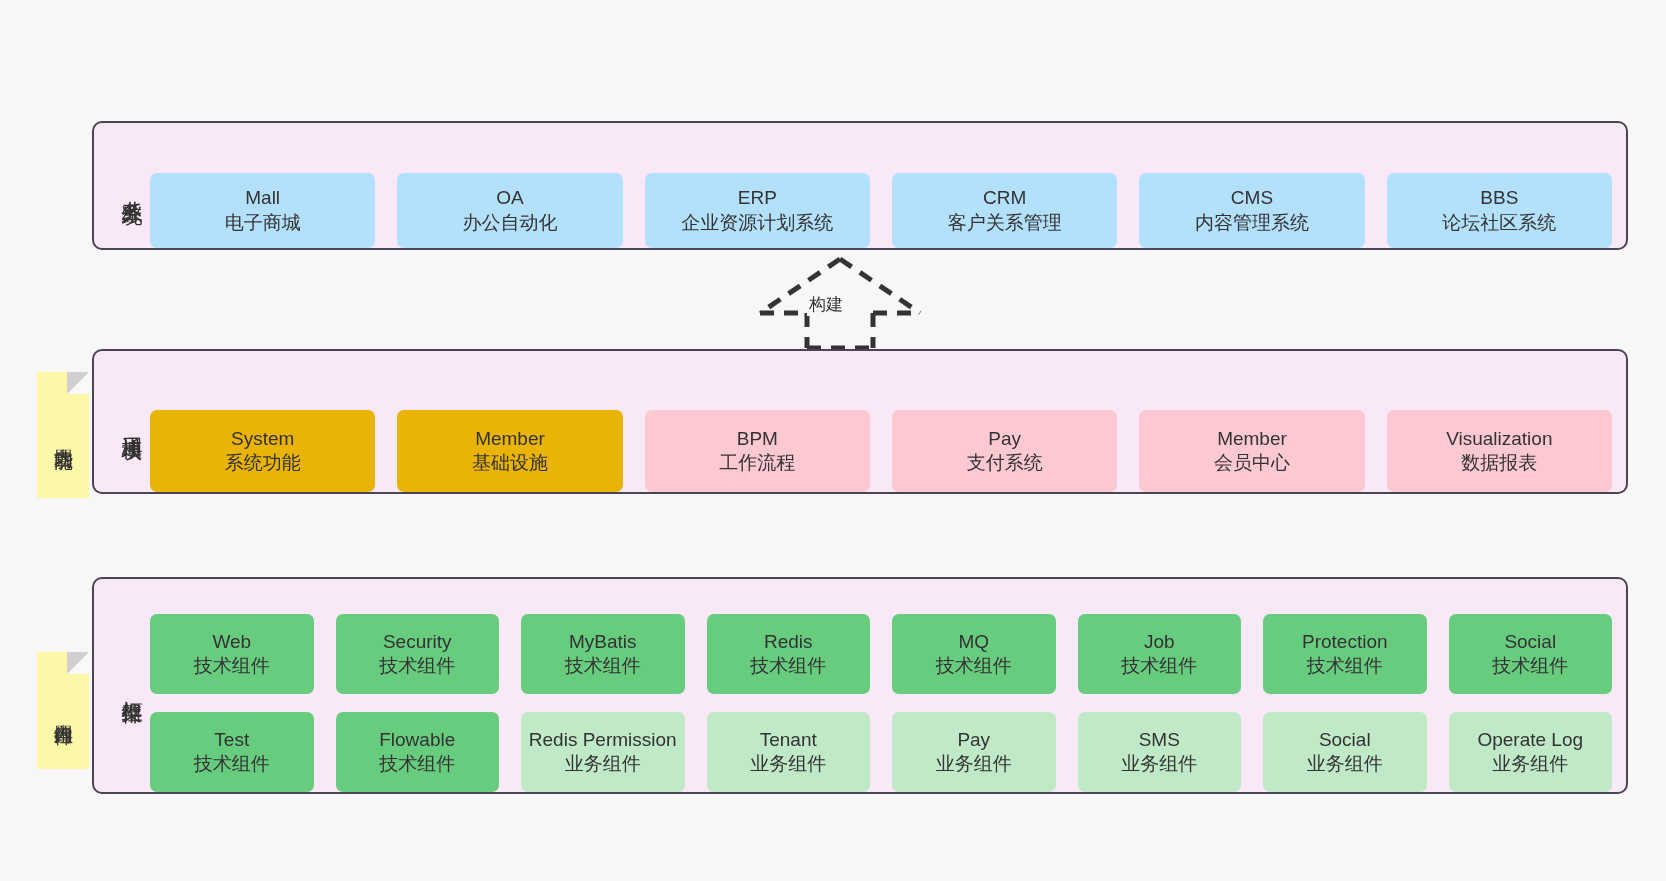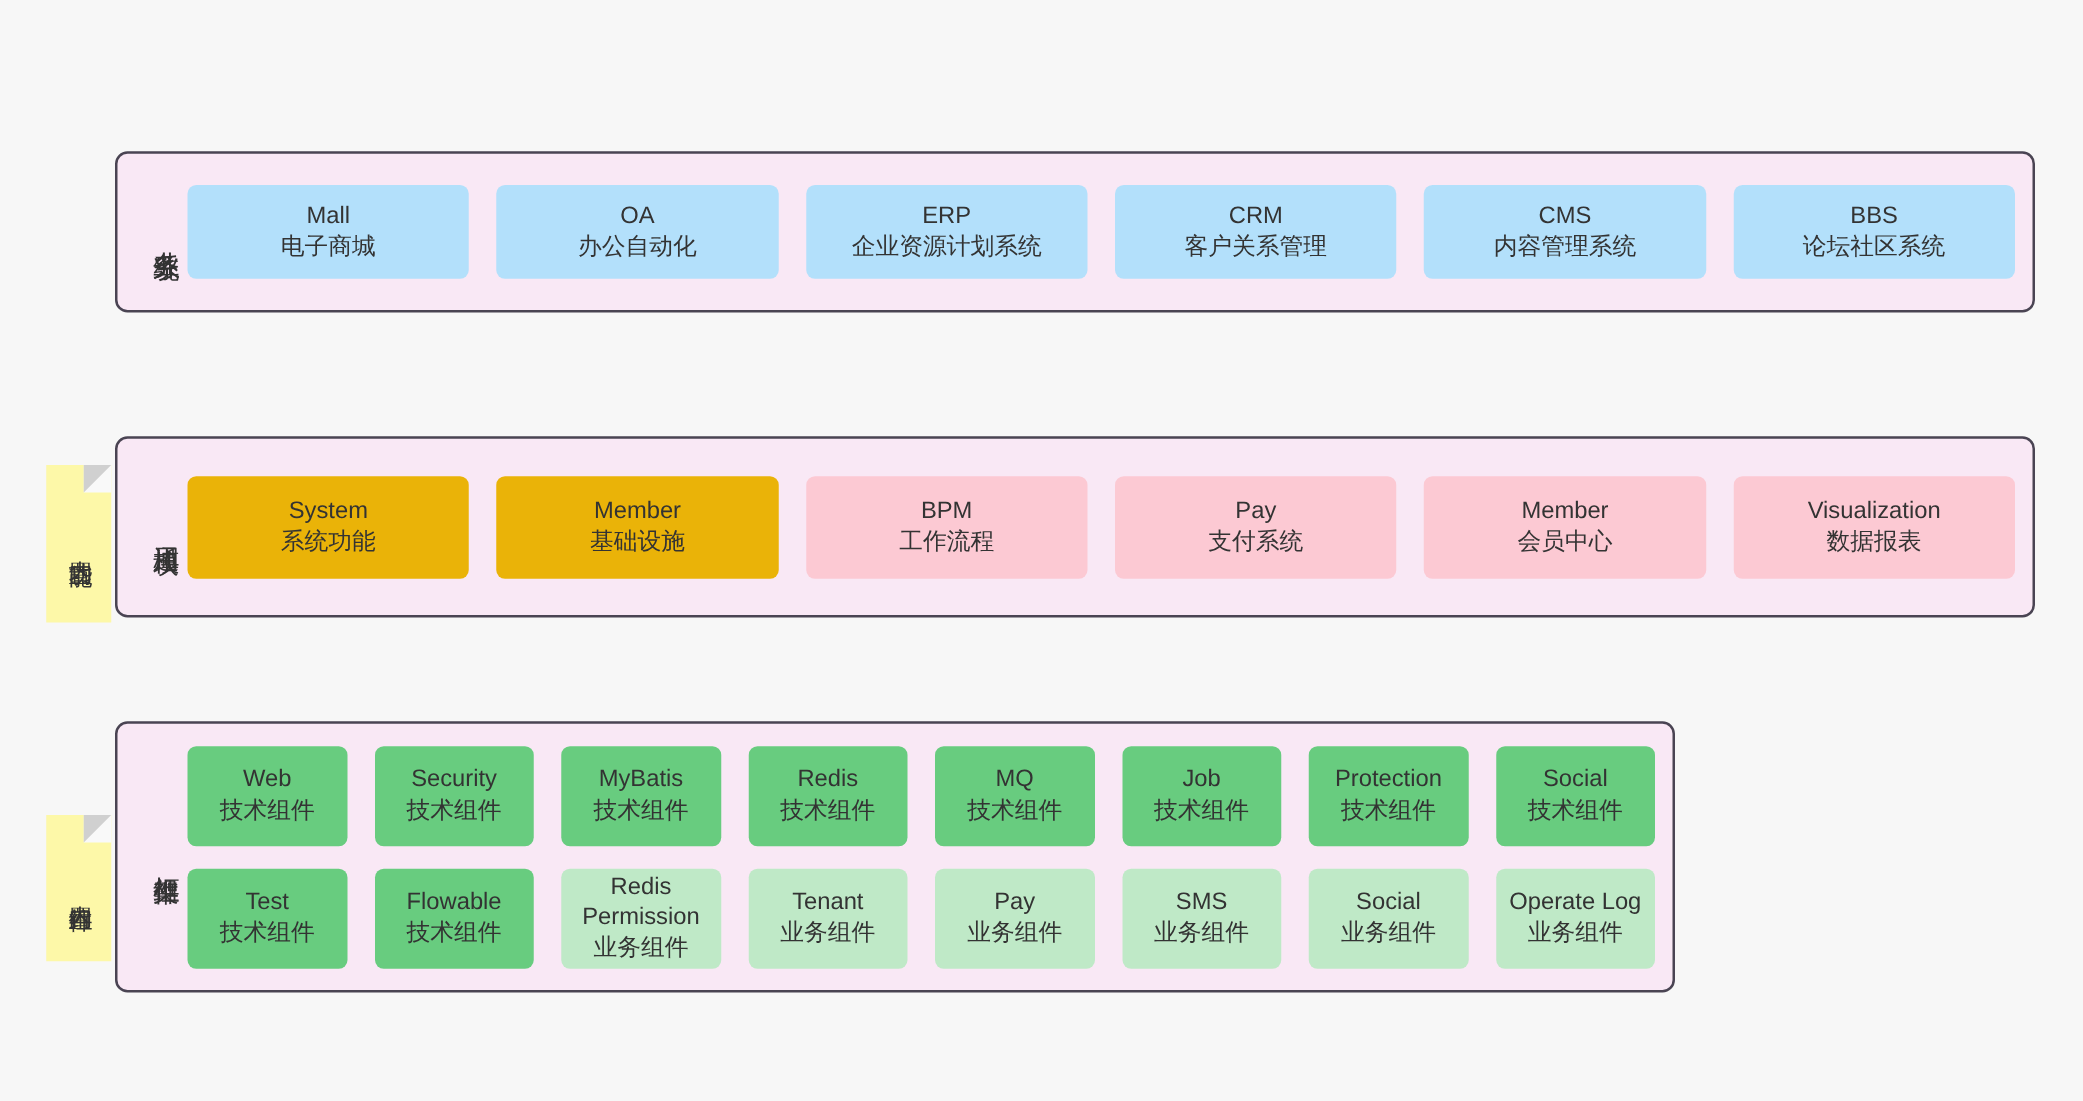--- a/index.html
+++ b/index.html
@@ -42,21 +42,21 @@
     text-align: center;
     writing-mode: vertical-rl;
     text-orientation: upright;
     white-space: nowrap;
     user-select: none;
   }
   .layer-body {
     flex: 1 1 auto;
     display: flex;
     flex-direction: column;
-    justify-content: center;
+    justify-content: flex-end;
     gap: 18px;
     padding: 0 14px 0 6px;
     height: 100%;
     box-sizing: border-box;
   }
   .row {
     display: flex;
     flex-direction: row;
     align-items: stretch;
     gap: 22px;
@@ -88,21 +88,21 @@
   .mint   { background: #bfe9c7; }
 
   
   #layer-business  { left: 92px;  top: 121px; width: 1536px; height: 129px; }
   #layer-business .layer-body { padding-top: 0; }
   #layer-business .node { height: 75px; }
 
   #layer-common    { left: 92px;  top: 349px; width: 1536px; height: 145px; }
   #layer-common .node { height: 82px; }
 
-  #layer-framework { left: 92px;  top: 577px; width: 1248px; height: 217px; }
+  #layer-framework { left: 92px;  top: 577px; width: 1536px; height: 217px; }
   #layer-framework .node { height: 80px; }
 
   
   .note {
     position: absolute;
     width: 52px;
     background: #fdf8a8;
     box-sizing: border-box;
     display: flex;
     align-items: center;
@@ -180,20 +180,28 @@
           <span class="t2">内容管理系统</span>
         </div>
         <div class="node blue">
           <span class="t1">BBS</span>
           <span class="t2">论坛社区系统</span>
         </div>
       </div>
     </div>
   </div>
 
+  <div class="connector" id="conn-build">
+    <svg width="190" height="95" viewBox="0 0 190 95" fill="none">
+      <path d="M95 4 L175 58 M95 4 L15 58" stroke="#333" stroke-width="5" stroke-dasharray="14 10" stroke-linecap="butt"></path>
+      <path d="M15 58 L62 58 M128 58 L175 58" stroke="#333" stroke-width="5" stroke-dasharray="14 10" stroke-linecap="butt"></path>
+      <path d="M62 58 L62 93 M128 58 L128 93 M62 93 L128 93" stroke="#333" stroke-width="5" stroke-dasharray="14 10" stroke-linecap="butt"></path>
+    </svg>
+    <span class="conn-label">构建</span>
+  </div>
 
   <div class="note" id="note-common">
     <span>内置功能</span>
   </div>
   <div class="layer" id="layer-common">
     <div class="layer-title">通用模块</div>
     <div class="layer-body">
       <div class="row">
         <div class="node red">
           <span class="t1">System</span>

